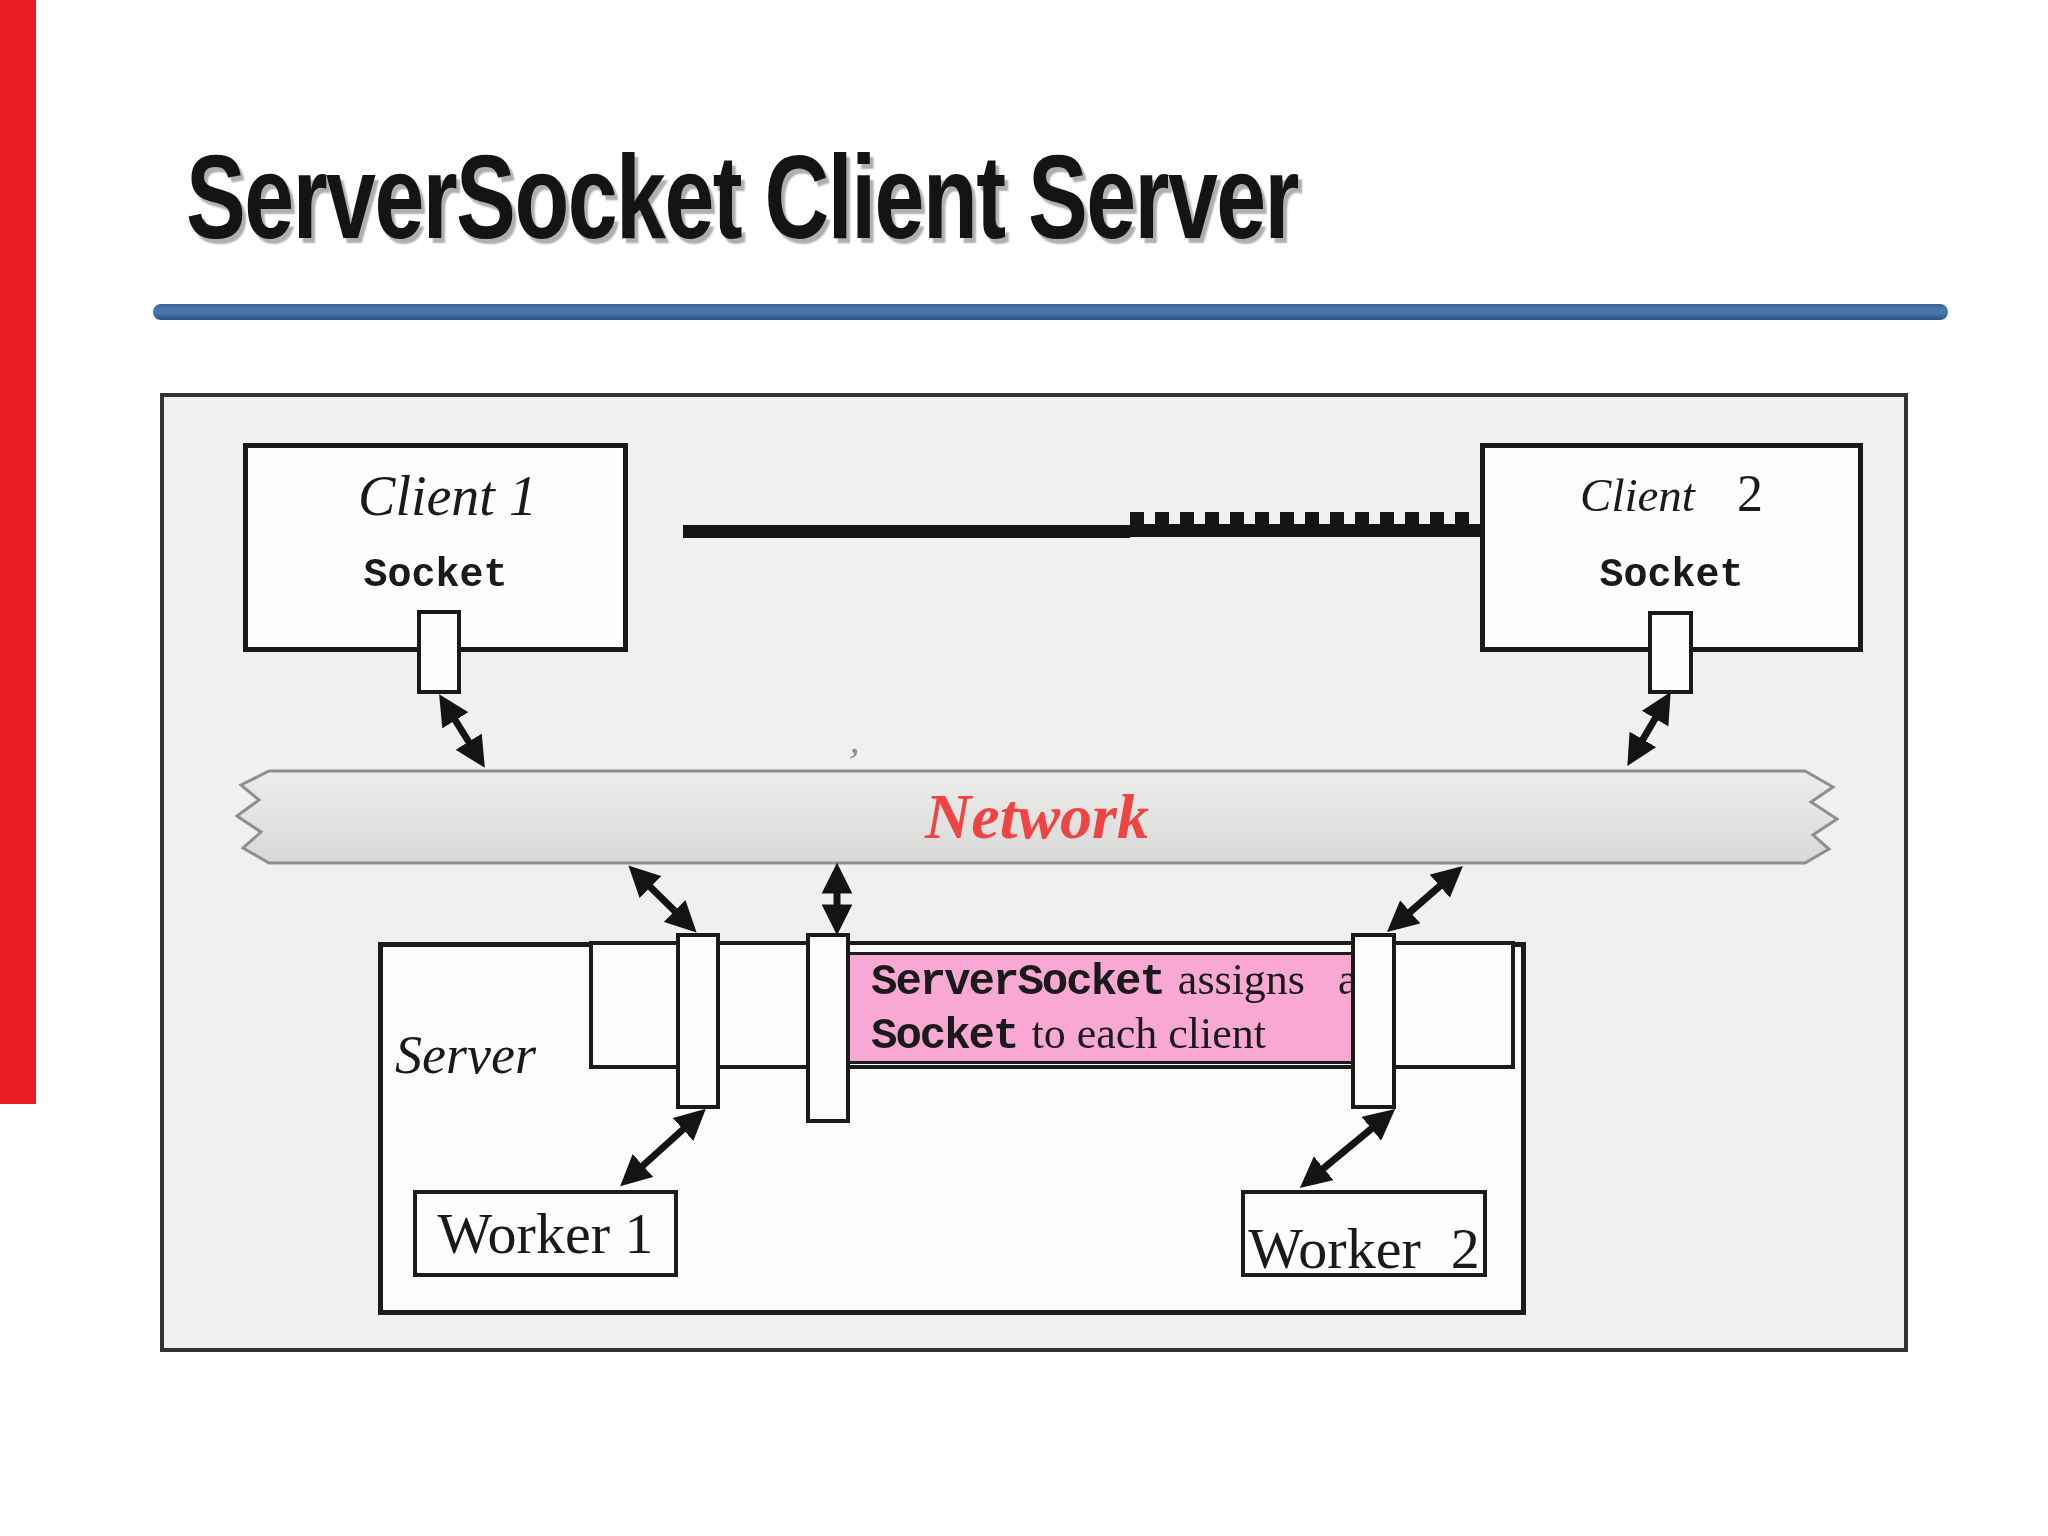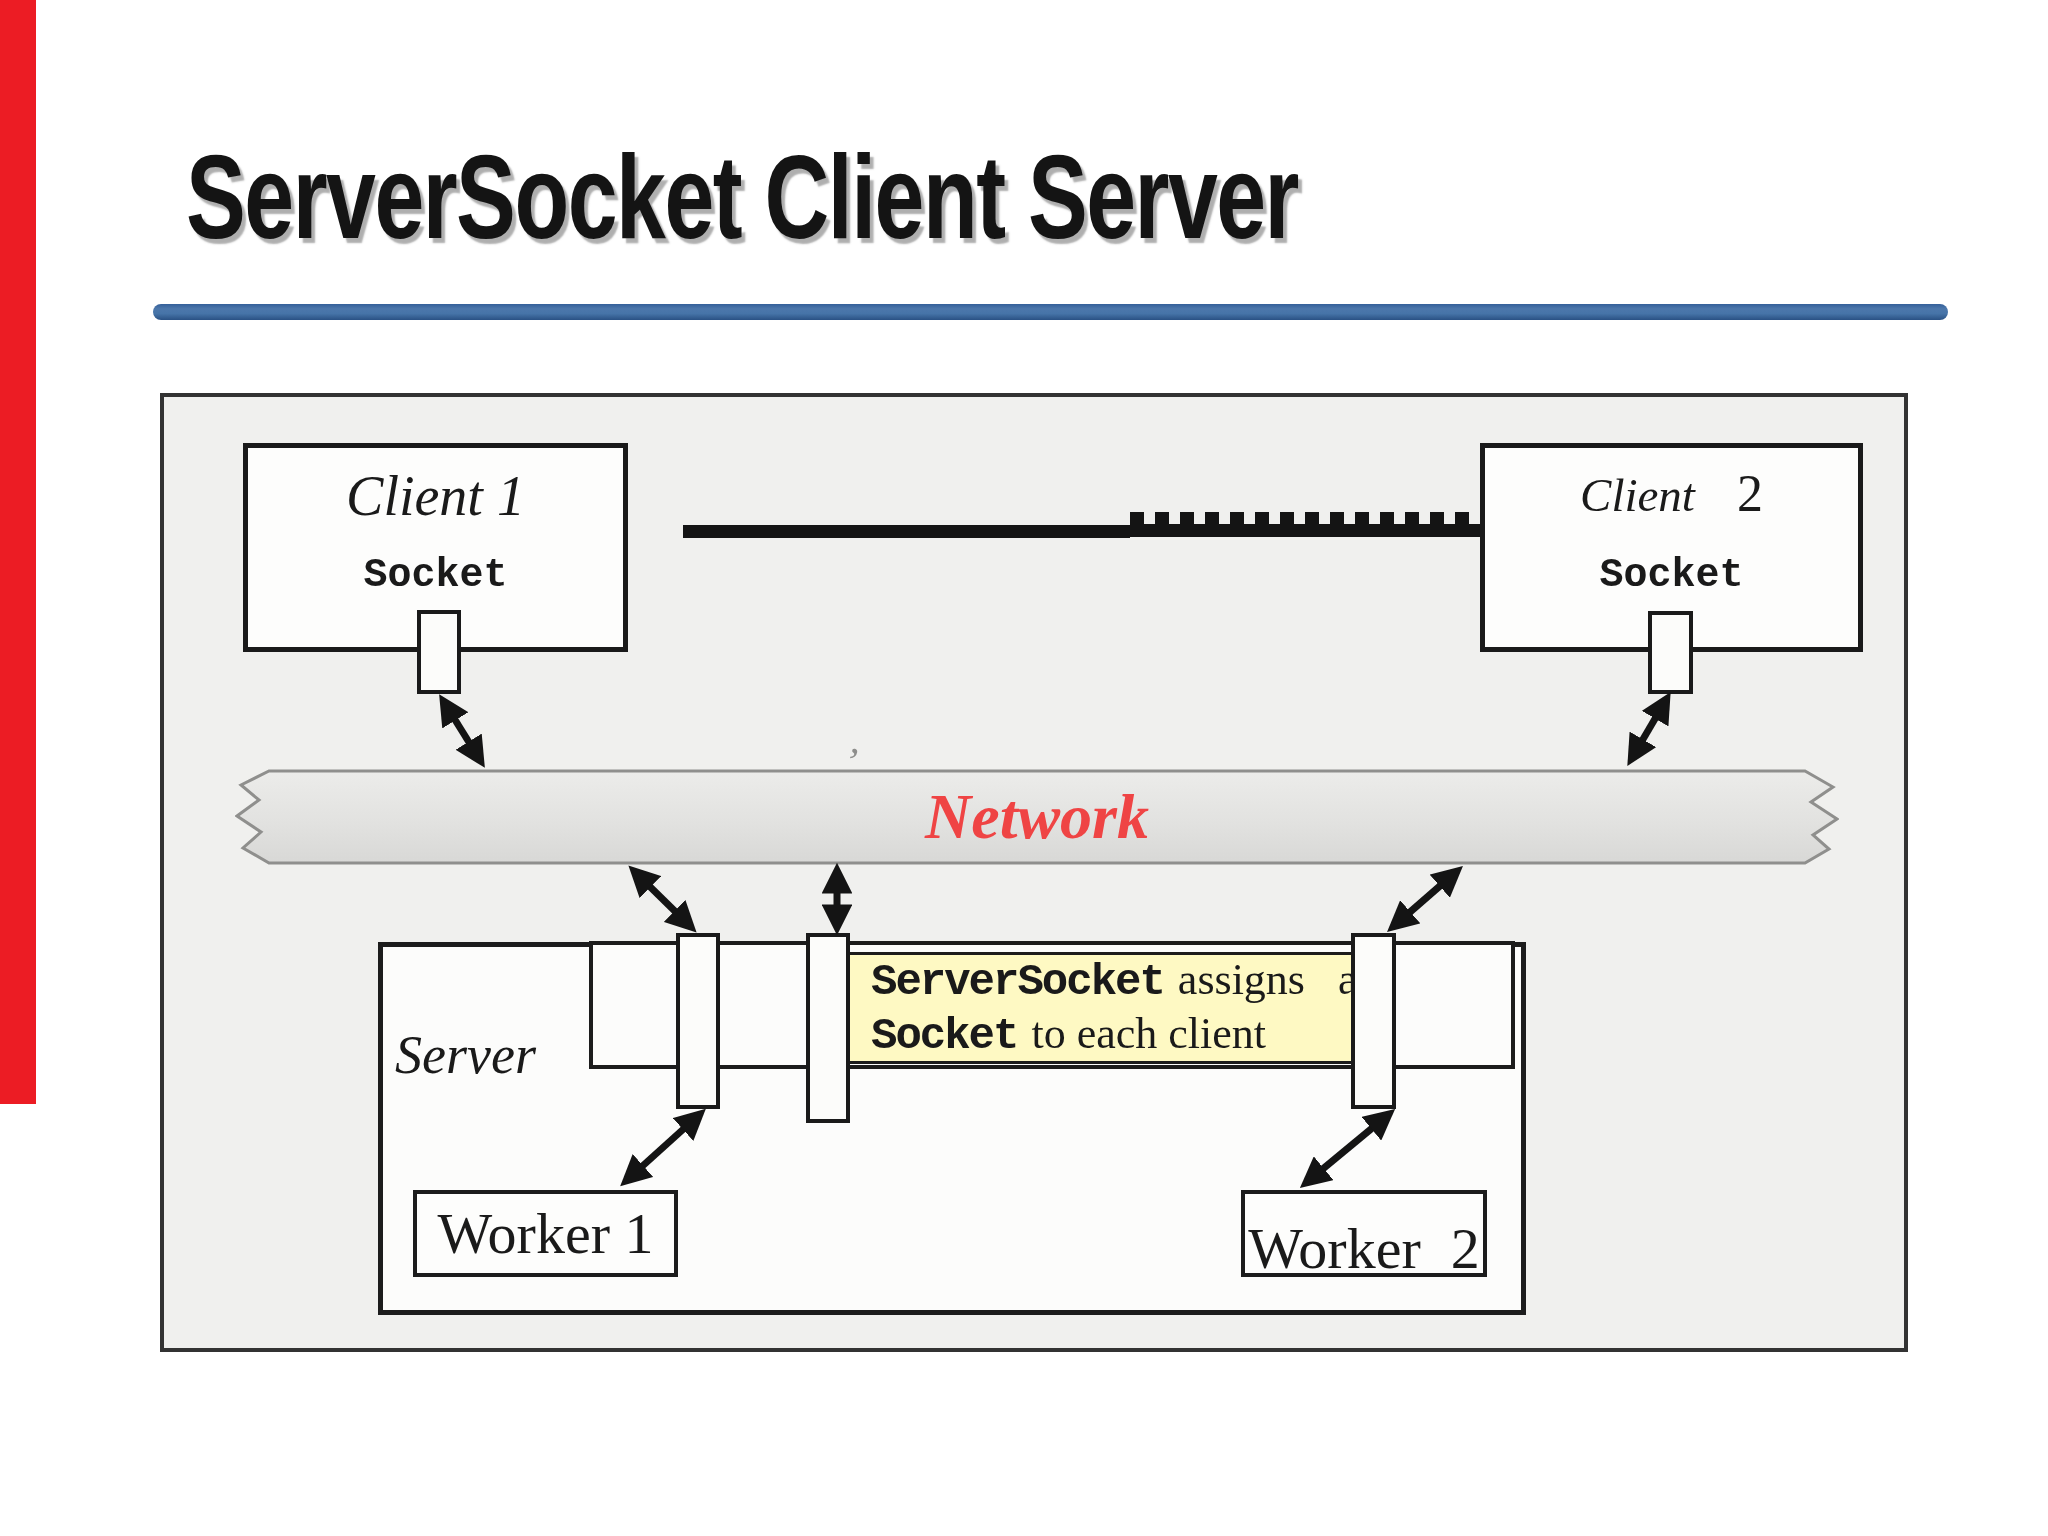--- a/index.html
+++ b/index.html
@@ -18,21 +18,21 @@
 
   .diagram{position:absolute;left:160px;top:393px;width:1748px;height:959px;
            background:#f0f0ee;border:4px solid #333;box-sizing:border-box;}
 
   
   .abs{position:absolute;box-sizing:border-box;}
 
   .node{background:#fdfdfc;border:5px solid #1a1a1a;}
   .client1{left:243px;top:443px;width:385px;height:209px;}
   .client2{left:1480px;top:443px;width:383px;height:209px;}
-  .client-title{position:absolute;left:0;top:20px;width:100%;text-align:center;
+  .client-title{position:absolute;left:12px;top:20px;width:100%;text-align:center;
                 font-style:italic;font-size:56px;line-height:1;}
   .client2-row{position:absolute;left:0;top:20px;width:100%;display:flex;justify-content:center;
                align-items:baseline;gap:42px;line-height:1;}
   .client2-row .c-name{font-style:italic;font-size:47px;}
   .client2-row .c-num{font-style:normal;font-size:52px;}
   .socket-label{position:absolute;left:0;top:108px;width:100%;text-align:center;
                 font-family:"Liberation Mono",monospace;font-weight:bold;font-size:40px;line-height:1;}
 
   .tab{background:#fcfcfa;border:4px solid #1a1a1a;z-index:6;}
   .tab-c1{left:417px;top:610px;width:44px;height:84px;}
@@ -46,21 +46,21 @@
   .band{left:235px;top:769px;width:1604px;height:96px;z-index:2;}
   .band-label{position:absolute;left:0;top:0;width:100%;height:96px;display:flex;
               align-items:center;justify-content:center;font-style:italic;font-weight:bold;
               font-size:64px;color:#ef4444;}
   .tick{left:846px;top:738px;font-size:40px;color:#8e8e8c;transform:rotate(10deg);z-index:3;}
 
   .server{left:378px;top:942px;width:1148px;height:373px;background:#fcfcfb;border:5px solid #1c1c1c;z-index:1;}
   .server-label{left:395px;top:986px;font-style:italic;font-size:54px;line-height:1;z-index:2;margin-top:42px;}
 
   .inner-bar{left:589px;top:941px;width:926px;height:128px;background:#fcfcfb;border:4px solid #1c1c1c;z-index:2;}
-  .note-box{left:846px;top:952px;width:513px;height:112px;background:#fef9c3;border:3px solid #1c1c1c;z-index:3;
+  .note-box{left:846px;top:952px;width:513px;height:112px;background:#f9a8d4;border:3px solid #1c1c1c;z-index:3;
             display:flex;flex-direction:column;justify-content:center;gap:8px;padding-left:22px;}
   .note-line{font-size:44px;line-height:1;white-space:nowrap;}
   .note-line .code{font-family:"Liberation Mono",monospace;font-weight:bold;letter-spacing:-2px;}
   .note-line .plain{font-family:"Liberation Serif",serif;margin-left:14px;}
   .note-line1 .plain{word-spacing:22px;}
 
   .tab1{left:676px;top:933px;width:44px;height:176px;}
   .tab2{left:806px;top:933px;width:44px;height:190px;}
   .tab3{left:1351px;top:933px;width:45px;height:176px;}
 

